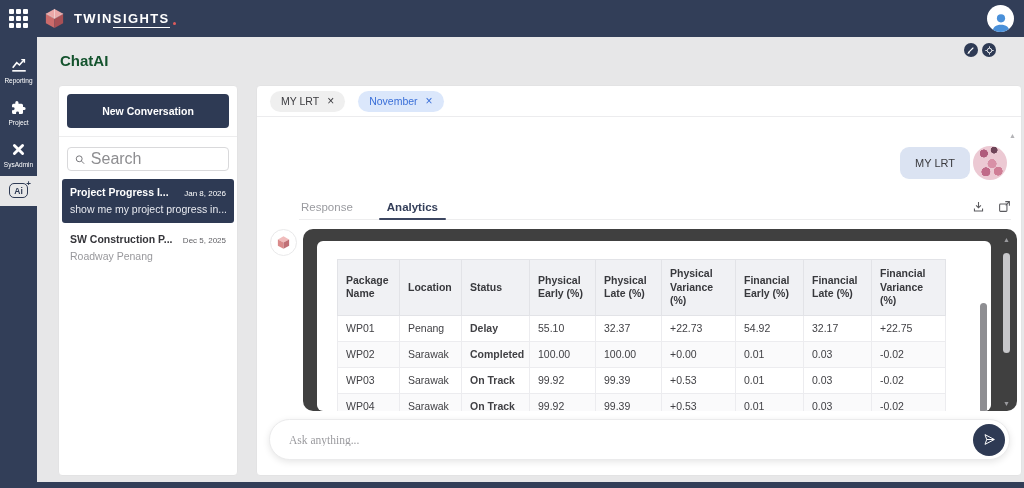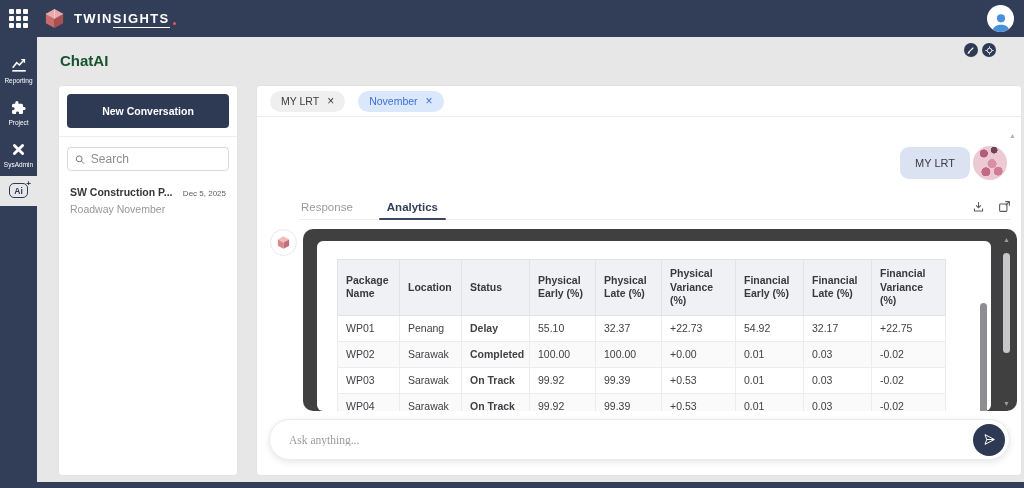--- a/index.html
+++ b/index.html
@@ -26,21 +26,21 @@
   .pagebar { position:absolute; left:37px; top:37px; right:0; height:48px; }
   .page-title { position:absolute; left:23px; top:15px; font-size:15px; font-weight:bold; color:#14532d; }
   .pagebar-icons { position:absolute; right:28px; top:6px; display:flex; gap:4px; }
   .circle-ic { width:14px; height:14px; border-radius:50%; background:var(--accent-navy,#2e3a54); display:flex; align-items:center; justify-content:center; cursor:pointer; }
 
   
   .convpanel { position:absolute; left:58px; top:85px; width:180px; height:391px; background:#fff; border:1px solid #e3e3e4; border-radius:4px; }
   .new-conv-btn { display:block; margin:8px; width:calc(100% - 16px); height:34px; background:var(--accent-navy,#2e3a54); color:#fff; border:none; border-radius:4px; font-size:10.5px; font-weight:bold; cursor:pointer; font-family:inherit; }
   .conv-divider { border-bottom:1px solid #ededee; margin:2px 0 0; }
   .search-box { margin:10px 8px 8px; height:24px; border:1px solid #d9d9db; border-radius:4px; display:flex; align-items:center; padding:0 7px; gap:6px; }
-  .search-box input { border:none; outline:none; width:100%; font-size:12px; font-family:inherit; color:#444; }
+  .search-box input { border:none; outline:none; width:100%; font-size:16px; font-family:inherit; color:#444; }
   .search-box input::placeholder { color:#8d8d90; }
   .conv-item { margin:3px 3px; padding:7px 8px 8px; border-radius:3px; cursor:pointer; }
   .conv-item .conv-head { display:flex; justify-content:space-between; align-items:baseline; gap:4px; }
   .conv-title { font-weight:bold; font-size:10.5px; color:#35353a; white-space:nowrap; }
   .conv-date { font-size:8px; color:#5f5f64; white-space:nowrap; }
   .conv-preview { font-size:10.5px; color:#98989c; margin-top:5px; white-space:nowrap; overflow:hidden; }
   .conv-item.selected { background:var(--accent-navy,#2e3a54); }
   .conv-item.selected .conv-title, .conv-item.selected .conv-date { color:#fff; }
   .conv-item.selected .conv-preview { color:#e8eaf0; }
 
@@ -183,26 +183,33 @@
   <div class="convpanel">
     <button class="new-conv-btn">New Conversation</button>
     <div class="conv-divider"></div>
     <div class="search-box">
       <svg width="11" height="11" viewBox="0 0 14 14">
         <circle cx="6" cy="6" r="4.2" stroke="#77777b" stroke-width="1.4" fill="none"></circle>
         <path d="M9.3 9.3 L13 13" stroke="#77777b" stroke-width="1.4"></path>
       </svg>
       <input type="text" placeholder="Search" style="">
     </div>
+    <div class="conv-item selected">
+      <div class="conv-head">
+        <span class="conv-title">Project Progress I...</span>
+        <span class="conv-date">Jan 8, 2026</span>
+      </div>
+      <div class="conv-preview">show me my project progress in...</div>
+    </div>
     <div class="conv-item">
       <div class="conv-head">
         <span class="conv-title">SW Construction P...</span>
         <span class="conv-date">Dec 5, 2025</span>
       </div>
-      <div class="conv-preview">Roadway November</div>
+      <div class="conv-preview">Roadway Penang</div>
     </div>
   </div>
 
   <div class="chatpanel">
     <div class="chips-row">
       <span class="chip">
         <span>MY LRT</span>
         <span class="chip-x">×</span>
       </span>
       <span class="chip blue">

